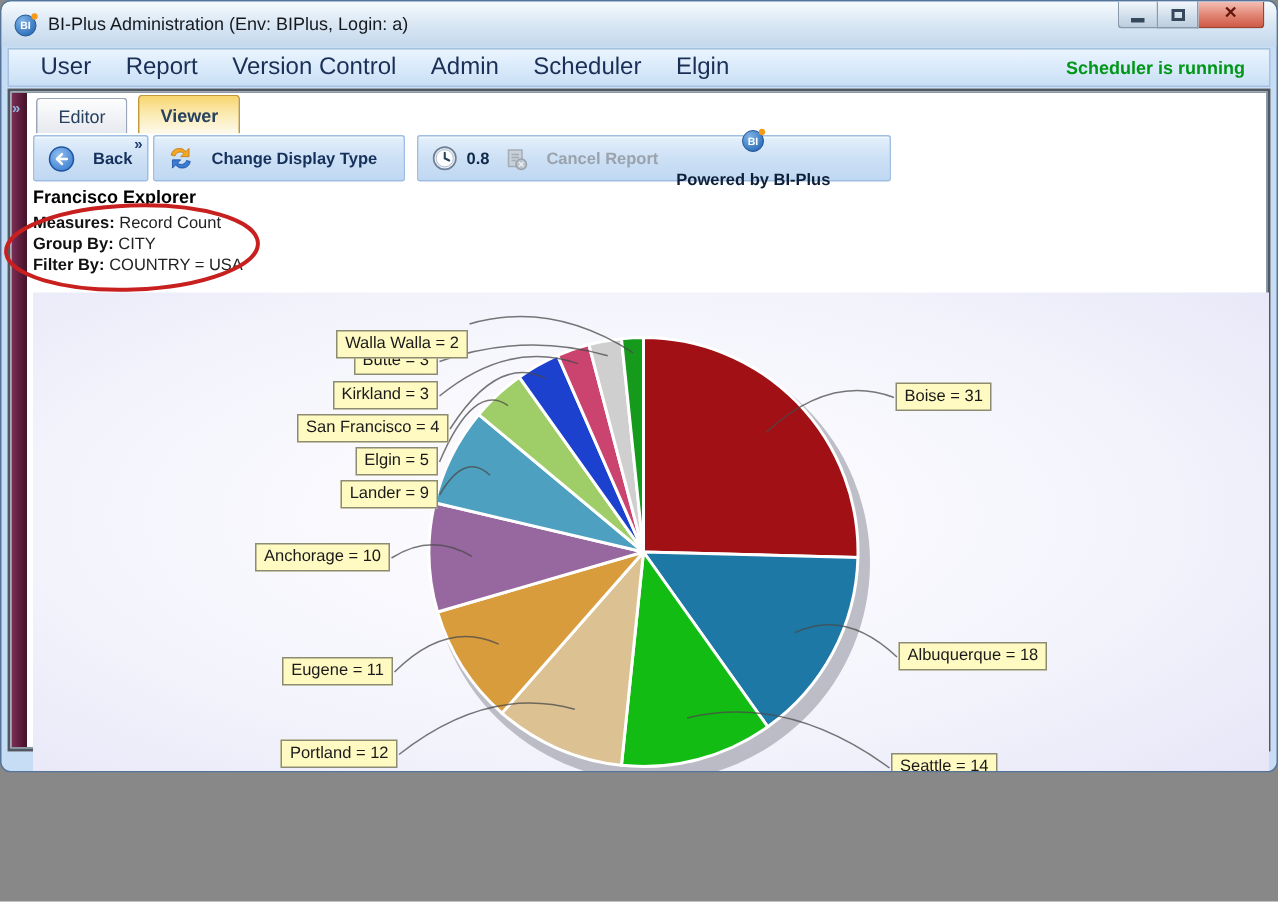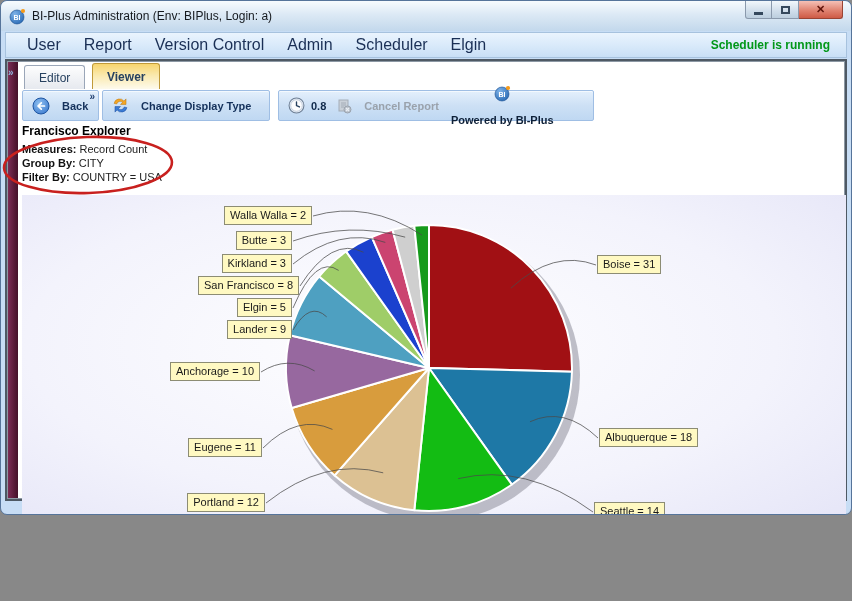--- a/index.html
+++ b/index.html
@@ -263,24 +263,24 @@
             <path d="M 291 21 Q 345.57692020154576 5 400.1538404030915 40.18633278621638" fill="none" stroke="#4A4A4A" stroke-width="1" opacity="0.75"></path>
           </svg>
       <div class="pie-label" style="top: 60px; background-color: rgb(255, 249, 194); border-color: rgb(140, 140, 116); left: 575px;">Boise = 31</div>
           <div class="pie-label" style="top: 233px; background-color: rgb(255, 249, 194); border-color: rgb(140, 140, 116); left: 577px;">Albuquerque = 18</div>
           <div class="pie-label" style="top: 307px; background-color: rgb(255, 249, 194); border-color: rgb(140, 140, 116); left: 572px;">Seattle = 14</div>
           <div class="pie-label" style="top: 298px; background-color: rgb(255, 249, 194); border-color: rgb(140, 140, 116); right: 581px;">Portland = 12</div>
           <div class="pie-label" style="top: 243px; background-color: rgb(255, 249, 194); border-color: rgb(140, 140, 116); right: 584px;">Eugene = 11</div>
           <div class="pie-label" style="top: 167px; background-color: rgb(255, 249, 194); border-color: rgb(140, 140, 116); right: 586px;">Anchorage = 10</div>
           <div class="pie-label" style="top: 125px; background-color: rgb(255, 249, 194); border-color: rgb(140, 140, 116); right: 554px;">Lander = 9</div>
           <div class="pie-label" style="top: 103px; background-color: rgb(255, 249, 194); border-color: rgb(140, 140, 116); right: 554px;">Elgin = 5</div>
-          <div class="pie-label" style="top: 81px; background-color: rgb(255, 249, 194); border-color: rgb(140, 140, 116); right: 547px;">San Francisco = 8</div>
+          <div class="pie-label" style="top: 81px; background-color: rgb(255, 249, 194); border-color: rgb(140, 140, 116); right: 547px;">San Francisco = 4</div>
           <div class="pie-label" style="top: 59px; background-color: rgb(255, 249, 194); border-color: rgb(140, 140, 116); right: 554px;">Kirkland = 3</div>
           <div class="pie-label" style="top: 36px; background-color: rgb(255, 249, 194); border-color: rgb(140, 140, 116); right: 554px;">Butte = 3</div>
-          <div class="pie-label" style="top: 11px; background-color: rgb(255, 249, 194); border-color: rgb(140, 140, 116); right: 534px;">Walla Walla = 2</div>
+          <div class="pie-label" style="top: 25px; background-color: rgb(255, 249, 194); border-color: rgb(140, 140, 116); right: 534px;">Walla Walla = 2</div>
         </div>
 
       <div class="footer">
         <span class="rerun-btn"><u>R</u>e-run Report</span>
       </div>
 
     </div>
   </div>
 </div>
 

